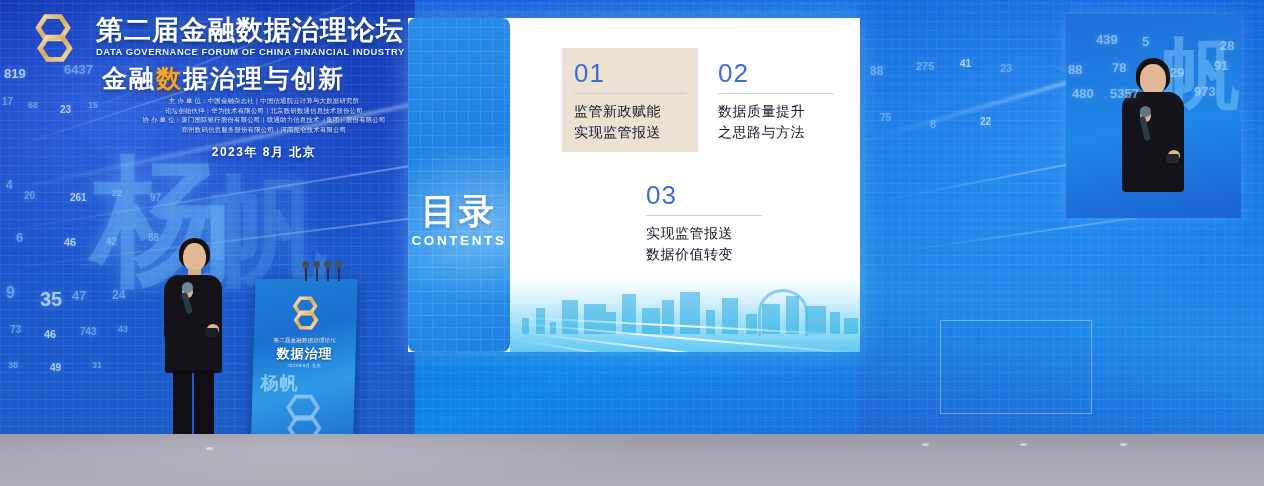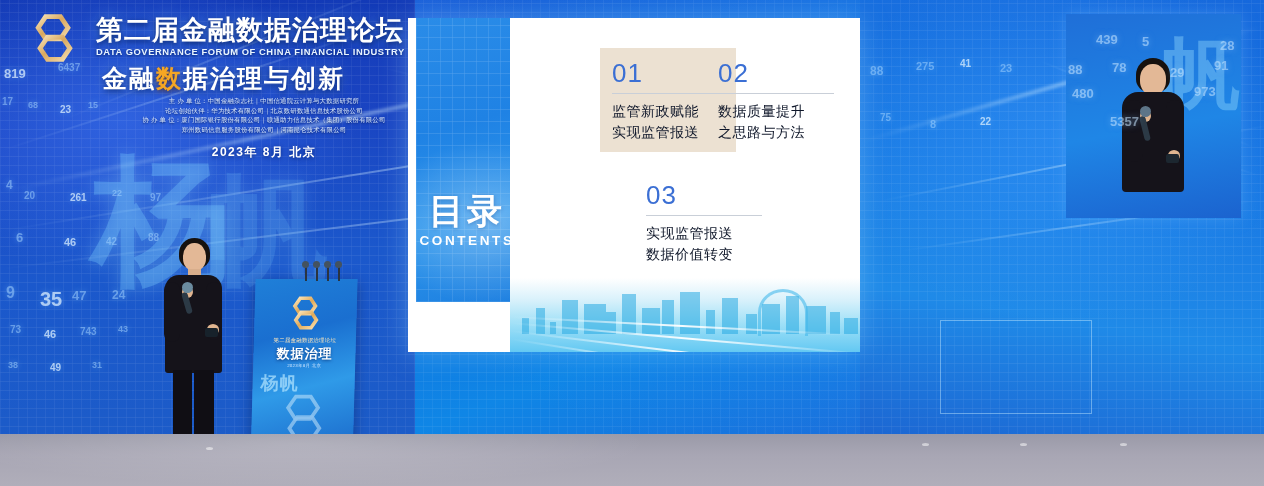--- a/index.html
+++ b/index.html
@@ -99,23 +99,24 @@
     text-shadow:0 1px 4px rgba(0,30,110,.9);
   }
 
   
   .slide{
     position:absolute;left:408px;top:18px;width:452px;height:334px;
     background:#ffffff;overflow:hidden;
     box-shadow:0 0 26px rgba(160,220,255,.35);
   }
   .slide-left{
-    position:absolute;left:8px;top:0;width:102px;height:284px;
+    position:absolute;left:0;top:0;width:102px;height:334px;
     background:linear-gradient(165deg,#2a8ce8 0%,#1f82e4 38%,#2d96ec 70%,#1d7fe0 100%);
     overflow:hidden;
+    border-radius:8px;
   }
   .slide-left .lgrid{
     position:absolute;inset:0;opacity:.22;
     background-image:repeating-linear-gradient(0deg,rgba(255,255,255,.5) 0 1px,transparent 1px 12px),
                      repeating-linear-gradient(90deg,rgba(255,255,255,.45) 0 1px,transparent 1px 12px);
   }
   .slide-left .lglow{
     position:absolute;left:-40px;top:120px;width:220px;height:170px;
     background:radial-gradient(ellipse at center,rgba(255,255,255,.32),rgba(255,255,255,0) 68%);
   }
@@ -125,21 +126,21 @@
     text-shadow:0 1px 4px rgba(0,50,130,.35);
   }
   .contents{
     position:absolute;left:0;right:0;top:215px;text-align:center;
     color:#ffffff;font-size:13.5px;font-weight:600;letter-spacing:2.6px;
   }
 
   .slide-right{position:absolute;left:102px;top:0;width:350px;height:334px;background:#ffffff;}
 
   .toc-card{position:absolute;}
-  .toc-card.highlight{background:#ece1d2;margin-left:38px;}
+  .toc-card.highlight{background:#ece1d2;}
   .toc-num{
     font-size:26px;font-weight:400;color:#3b6fd4;letter-spacing:1px;
     font-family:"Liberation Sans",sans-serif;
   }
   .toc-rule{height:1px;background:#c9cfd8;margin:4px 0 7px 0;}
   .toc-line{
     font-size:14px;line-height:21px;color:#0f172a;
     letter-spacing:.5px;white-space:nowrap;
   }
 
@@ -248,21 +249,21 @@
       <div class="streak" style="left: 60px; top: 120px; width: 380px; opacity: 0.25; transform: rotate(-22deg);"></div>
       <div class="streak" style="left: 1040px; top: 60px; width: 230px; opacity: 0.4; transform: rotate(22deg);"></div>
       <div class="streak" style="left: 1060px; top: 110px; width: 210px; opacity: 0.35; transform: rotate(18deg);"></div>
     </div>
 
   <div class="calligraphy" id="calli-1" style="left:92px;top:128px;font-size:140px;">杨</div>
   <div class="calligraphy" id="calli-2" style="left:208px;top:150px;font-size:120px;opacity:.55;">帆</div>
 
   <div class="numlayer" id="numlayer">
       <div class="num bright" style="left: 4px; top: 66px; font-size: 13px;">819</div>
-      <div class="num" style="left: 58px; top: 62px; font-size: 10px;">6437</div>
+      <div class="num" style="left: 64px; top: 62px; font-size: 13px;">6437</div>
       <div class="num" style="left: 2px; top: 96px; font-size: 10px;">17</div>
       <div class="num" style="left: 28px; top: 100px; font-size: 9px;">68</div>
       <div class="num bright" style="left: 60px; top: 104px; font-size: 10px;">23</div>
       <div class="num" style="left: 88px; top: 100px; font-size: 9px;">15</div>
       <div class="num" style="left: 6px; top: 178px; font-size: 12px;">4</div>
       <div class="num" style="left: 24px; top: 190px; font-size: 10px;">20</div>
       <div class="num bright" style="left: 70px; top: 192px; font-size: 10px;">261</div>
       <div class="num" style="left: 112px; top: 188px; font-size: 9px;">22</div>
       <div class="num" style="left: 150px; top: 192px; font-size: 10px;">97</div>
       <div class="num" style="left: 16px; top: 230px; font-size: 13px;">6</div>
@@ -397,21 +398,21 @@
       <div class="p-hand" style="left:50px;top:92px;width:12px;height:11px;"></div>
       <div style="position:absolute;left:48px;top:96px;width:13px;height:9px;background:#1c2730;border-radius:2px;"></div>
     </div>
   <div class="fnum" style="left: 30px; top: 18px;">439</div>
       <div class="fnum" style="left: 76px; top: 20px;">5</div>
       <div class="fnum" style="left: 2px; top: 48px;">88</div>
       <div class="fnum" style="left: 46px; top: 46px;">78</div>
       <div class="fnum" style="left: 104px; top: 51px;">29</div>
       <div class="fnum" style="left: 148px; top: 44px;">91</div>
       <div class="fnum" style="left: 6px; top: 72px;">480</div>
-      <div class="fnum" style="left: 44px; top: 72px; margin-top: 28px;">5357</div>
+      <div class="fnum" style="left: 44px; top: 72px;">5357</div>
       <div class="fnum" style="left: 128px; top: 70px;">973</div>
       <div class="fnum" style="left: 154px; top: 24px;">28</div>
     </div>
 
   <div class="person" style="left:163px;top:238px;">
     <div class="p-hair" style="left:16px;top:0;width:31px;height:30px;"></div>
     <div class="p-head" style="left:20px;top:5px;width:23px;height:28px;"></div>
     <div style="position:absolute;left:25px;top:31px;width:13px;height:8px;background:#d8ae8c;"></div>
     <div class="p-body" style="left:2px;top:37px;width:57px;height:98px;border-radius:14px 14px 3px 3px;"></div>
     <div class="p-arm" style="left:1px;top:44px;width:16px;height:60px;border-radius:8px;"></div>

